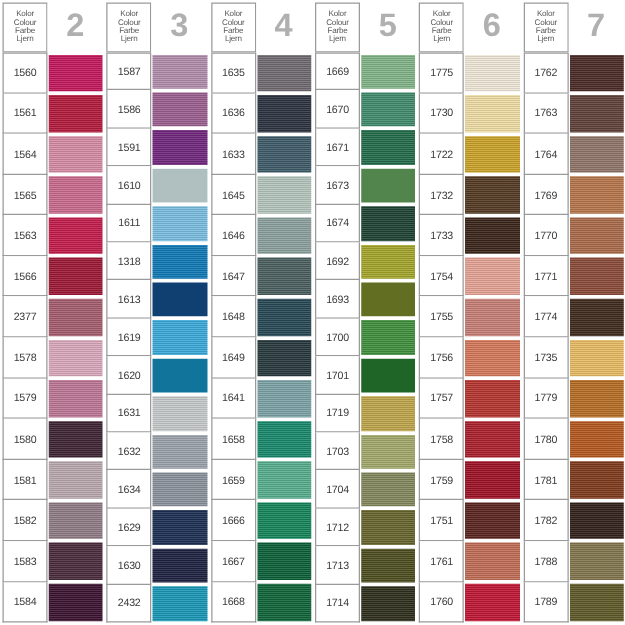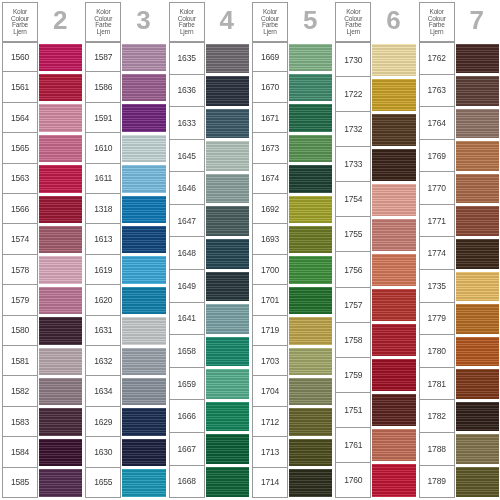--- a/index.html
+++ b/index.html
@@ -160,21 +160,21 @@
             <div class="swatch" style="background: rgb(194, 27, 74);"></div>
           </div>
         </div>
         <div class="row">
           <div class="code-cell">1566</div>
           <div class="swatch-wrap">
             <div class="swatch" style="background: rgb(156, 23, 53);"></div>
           </div>
         </div>
         <div class="row">
-          <div class="code-cell">1574</div>
+          <div class="code-cell">2377</div>
           <div class="swatch-wrap">
             <div class="swatch" style="background: rgb(163, 92, 109);"></div>
           </div>
         </div>
         <div class="row">
           <div class="code-cell">1578</div>
           <div class="swatch-wrap">
             <div class="swatch" style="background: rgb(217, 168, 187);"></div>
           </div>
         </div>
@@ -205,26 +205,20 @@
         <div class="row">
           <div class="code-cell">1583</div>
           <div class="swatch-wrap">
             <div class="swatch" style="background: rgb(74, 43, 60);"></div>
           </div>
         </div>
         <div class="row">
           <div class="code-cell">1584</div>
           <div class="swatch-wrap">
             <div class="swatch" style="background: rgb(59, 18, 48);"></div>
-          </div>
-        </div>
-        <div class="row">
-          <div class="code-cell">1585</div>
-          <div class="swatch-wrap">
-            <div class="swatch" style="background: rgb(85, 44, 80);"></div>
           </div>
         </div>
       </div>
     </div>
     <div class="column">
       <div class="col-head">
         <div class="head-label">
           <span>Kolor</span>
           <span>Colour</span>
           <span>Farbe</span>
@@ -311,21 +305,21 @@
             <div class="swatch" style="background: rgb(28, 46, 82);"></div>
           </div>
         </div>
         <div class="row">
           <div class="code-cell">1630</div>
           <div class="swatch-wrap">
             <div class="swatch" style="background: rgb(29, 33, 64);"></div>
           </div>
         </div>
         <div class="row">
-          <div class="code-cell">1655</div>
+          <div class="code-cell">2432</div>
           <div class="swatch-wrap">
             <div class="swatch" style="background: rgb(24, 151, 181);"></div>
           </div>
         </div>
       </div>
     </div>
     <div class="column">
       <div class="col-head">
         <div class="head-label">
           <span>Kolor</span>
@@ -530,20 +524,26 @@
         <div class="head-label">
           <span>Kolor</span>
           <span>Colour</span>
           <span>Farbe</span>
           <span>Ljern</span>
         </div>
         <div class="head-num">6</div>
       </div>
       <div class="rows">
         <div class="row">
+          <div class="code-cell">1775</div>
+          <div class="swatch-wrap">
+            <div class="swatch" style="background: rgb(239, 230, 215);"></div>
+          </div>
+        </div>
+        <div class="row">
           <div class="code-cell">1730</div>
           <div class="swatch-wrap">
             <div class="swatch" style="background: rgb(238, 220, 164);"></div>
           </div>
         </div>
         <div class="row">
           <div class="code-cell">1722</div>
           <div class="swatch-wrap">
             <div class="swatch" style="background: rgb(201, 162, 39);"></div>
           </div>

